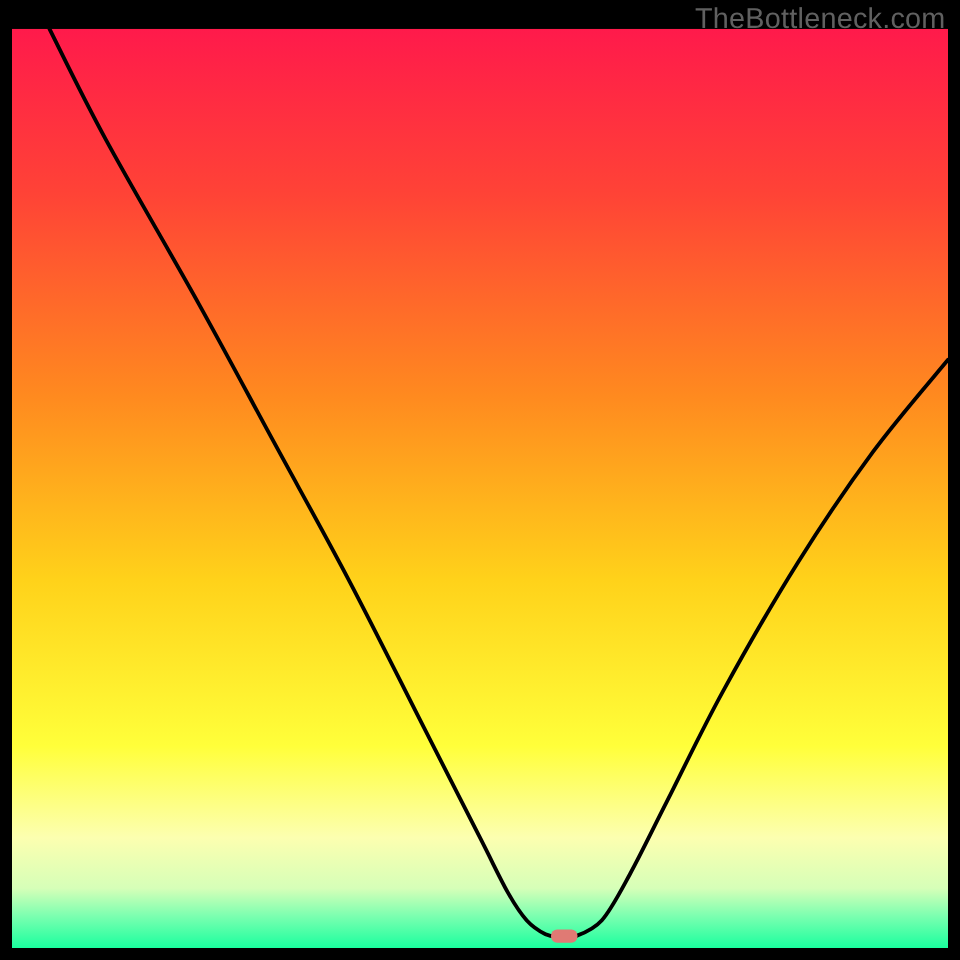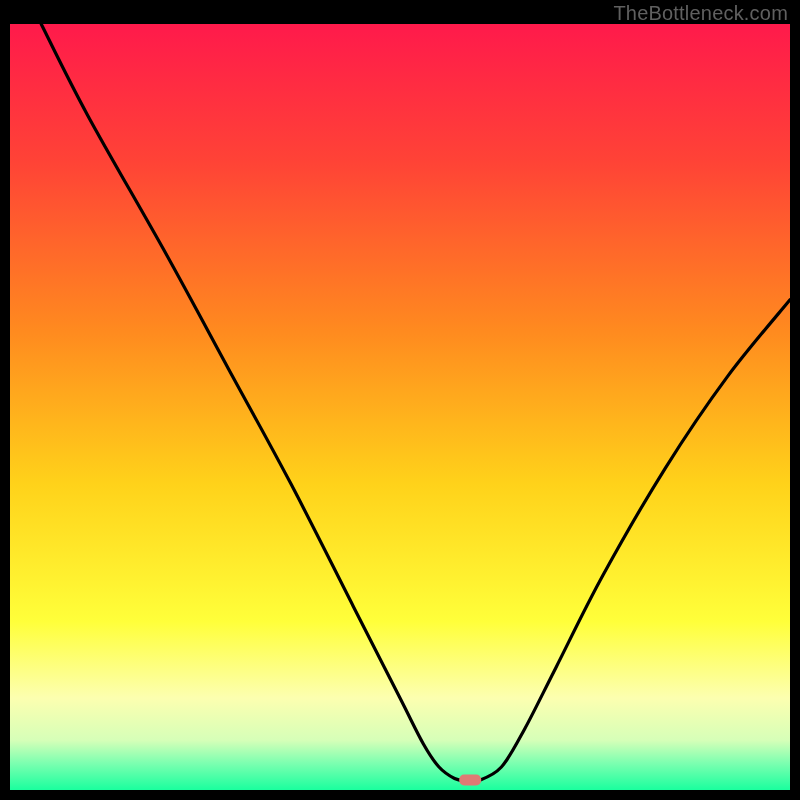--- a/index.html
+++ b/index.html
@@ -17,21 +17,21 @@
     top: 24px;
     width: 780px;
     height: 766px;
     background: #000;
   }
   .watermark {
     position: absolute;
     top: 2px;
     right: 12px;
     color: #606060;
-    font-size: 20px;
+    font-size: 24px;
     letter-spacing: 0.2px;
     font-weight: 400;
   }
   svg { display: block; }
 </style>
 </head>
 <body>
 
 <div class="watermark">TheBottleneck.com</div>
 

